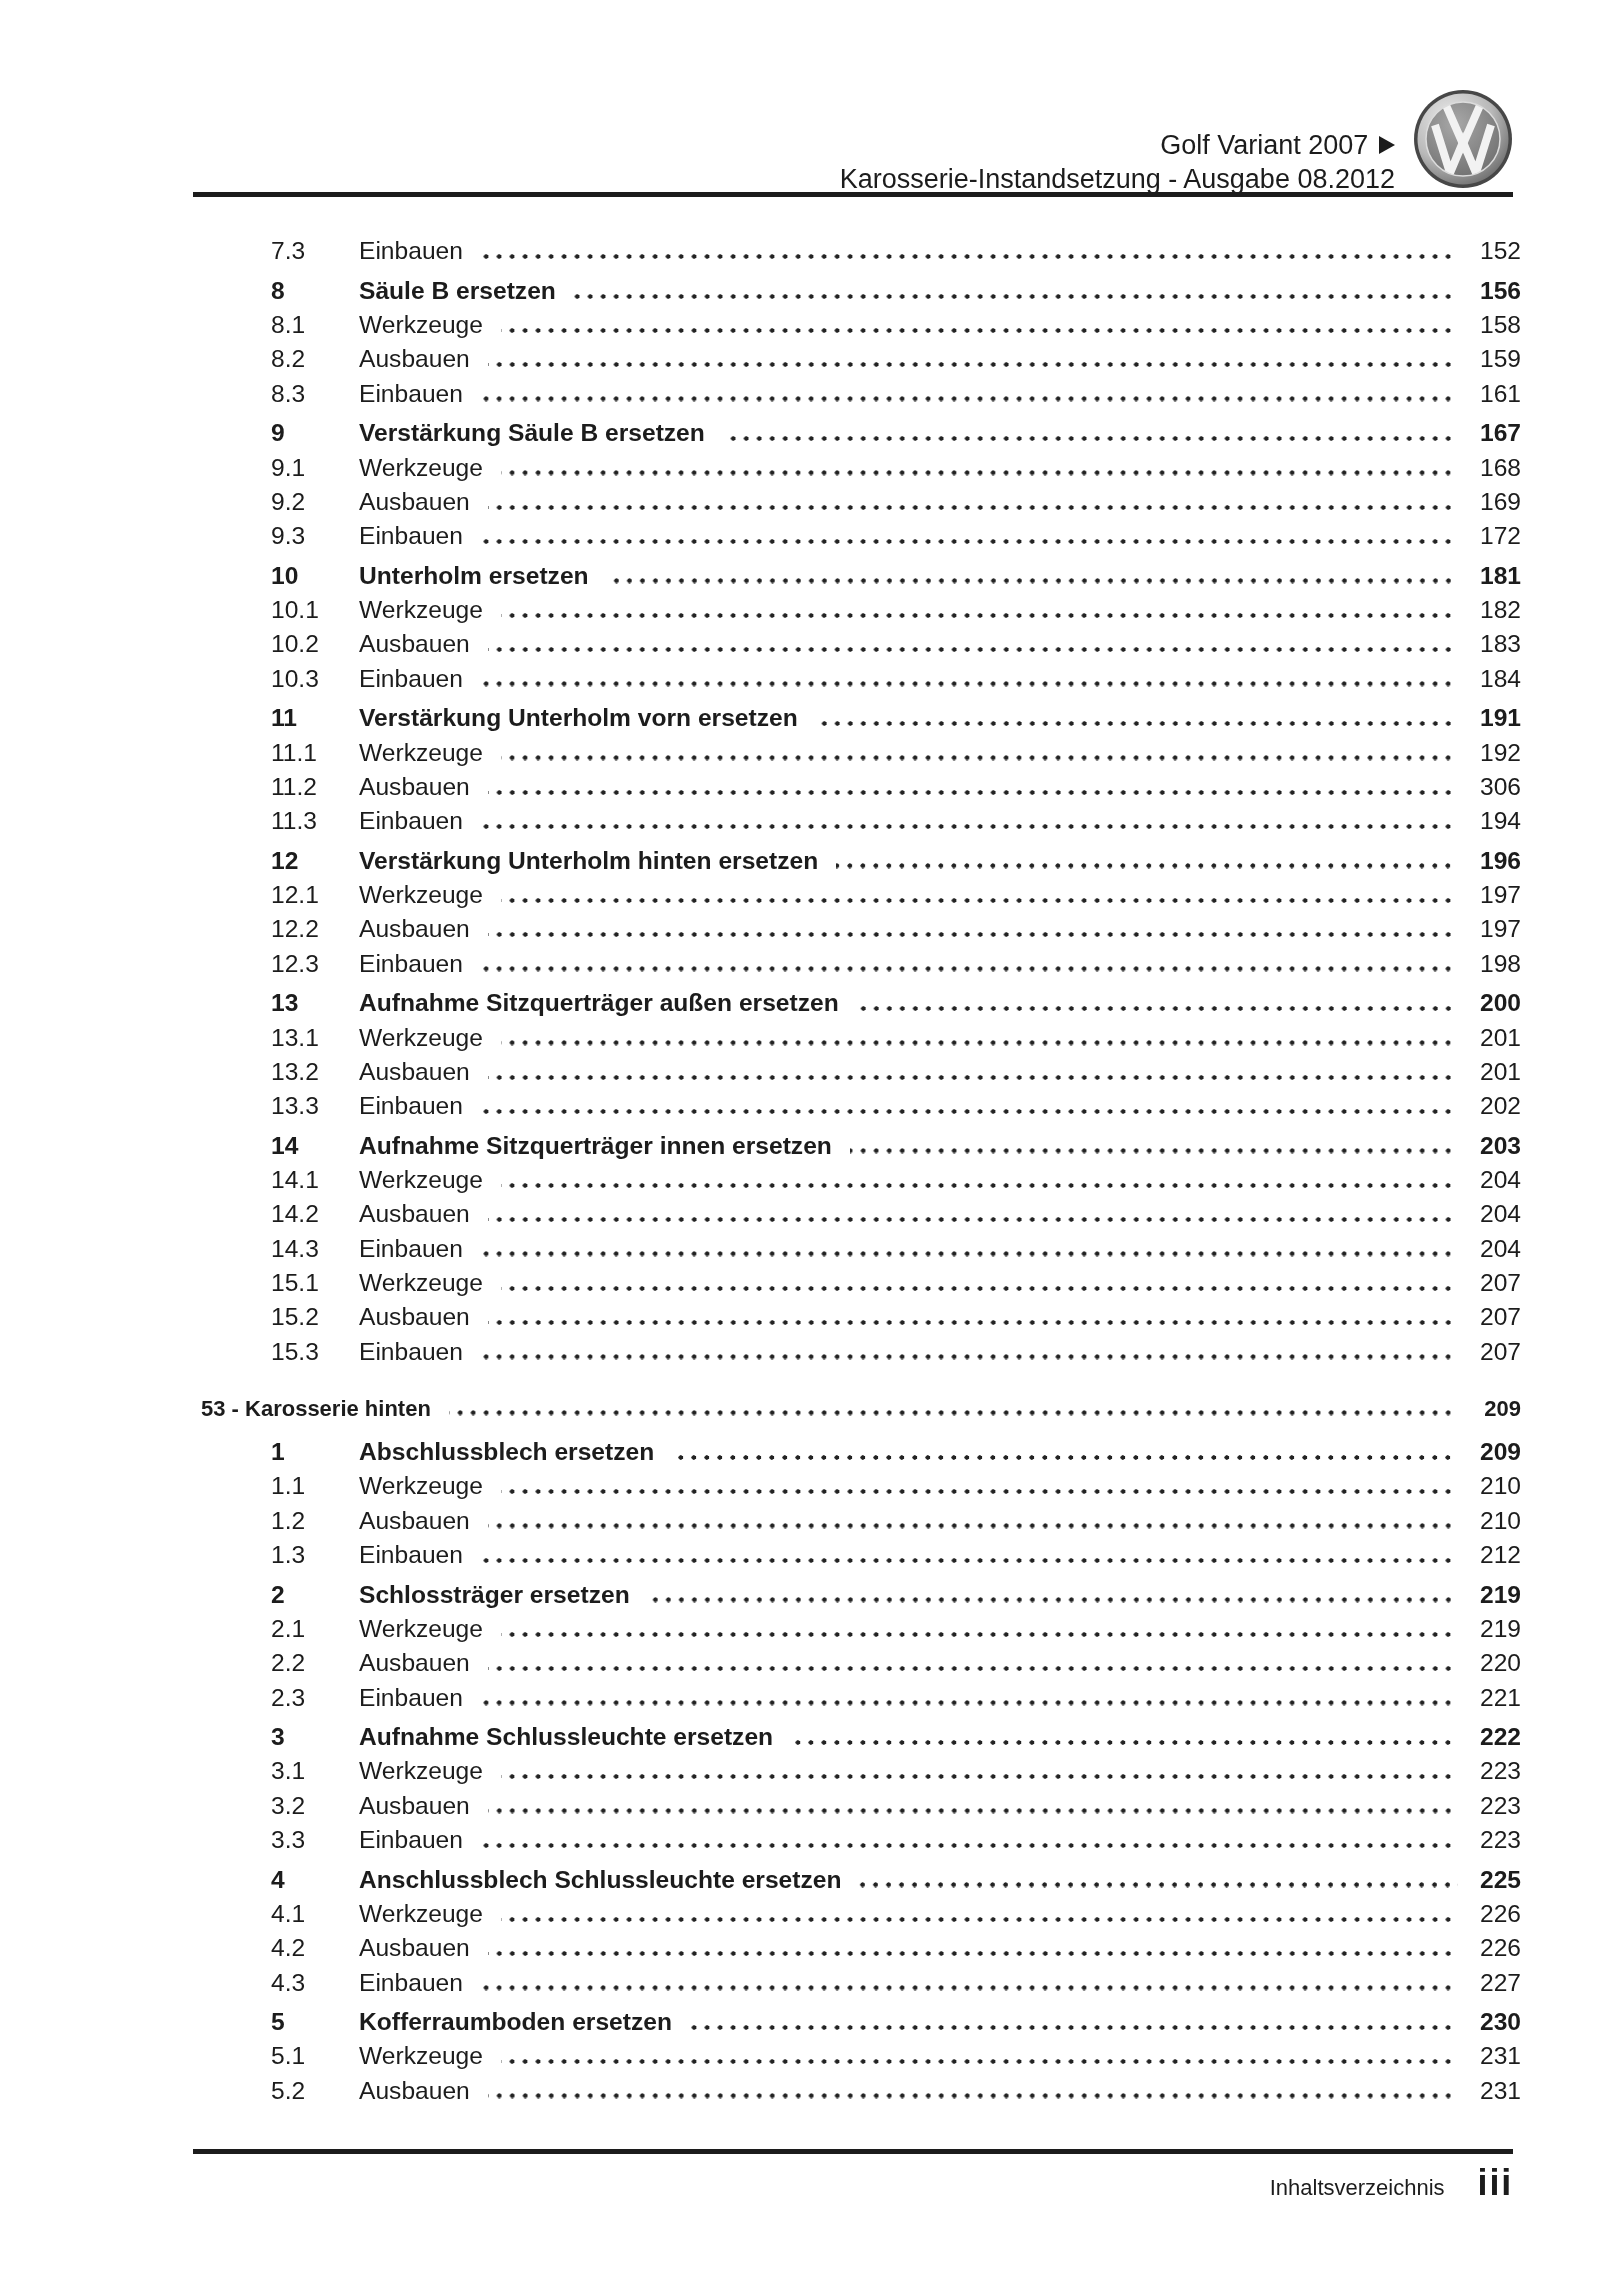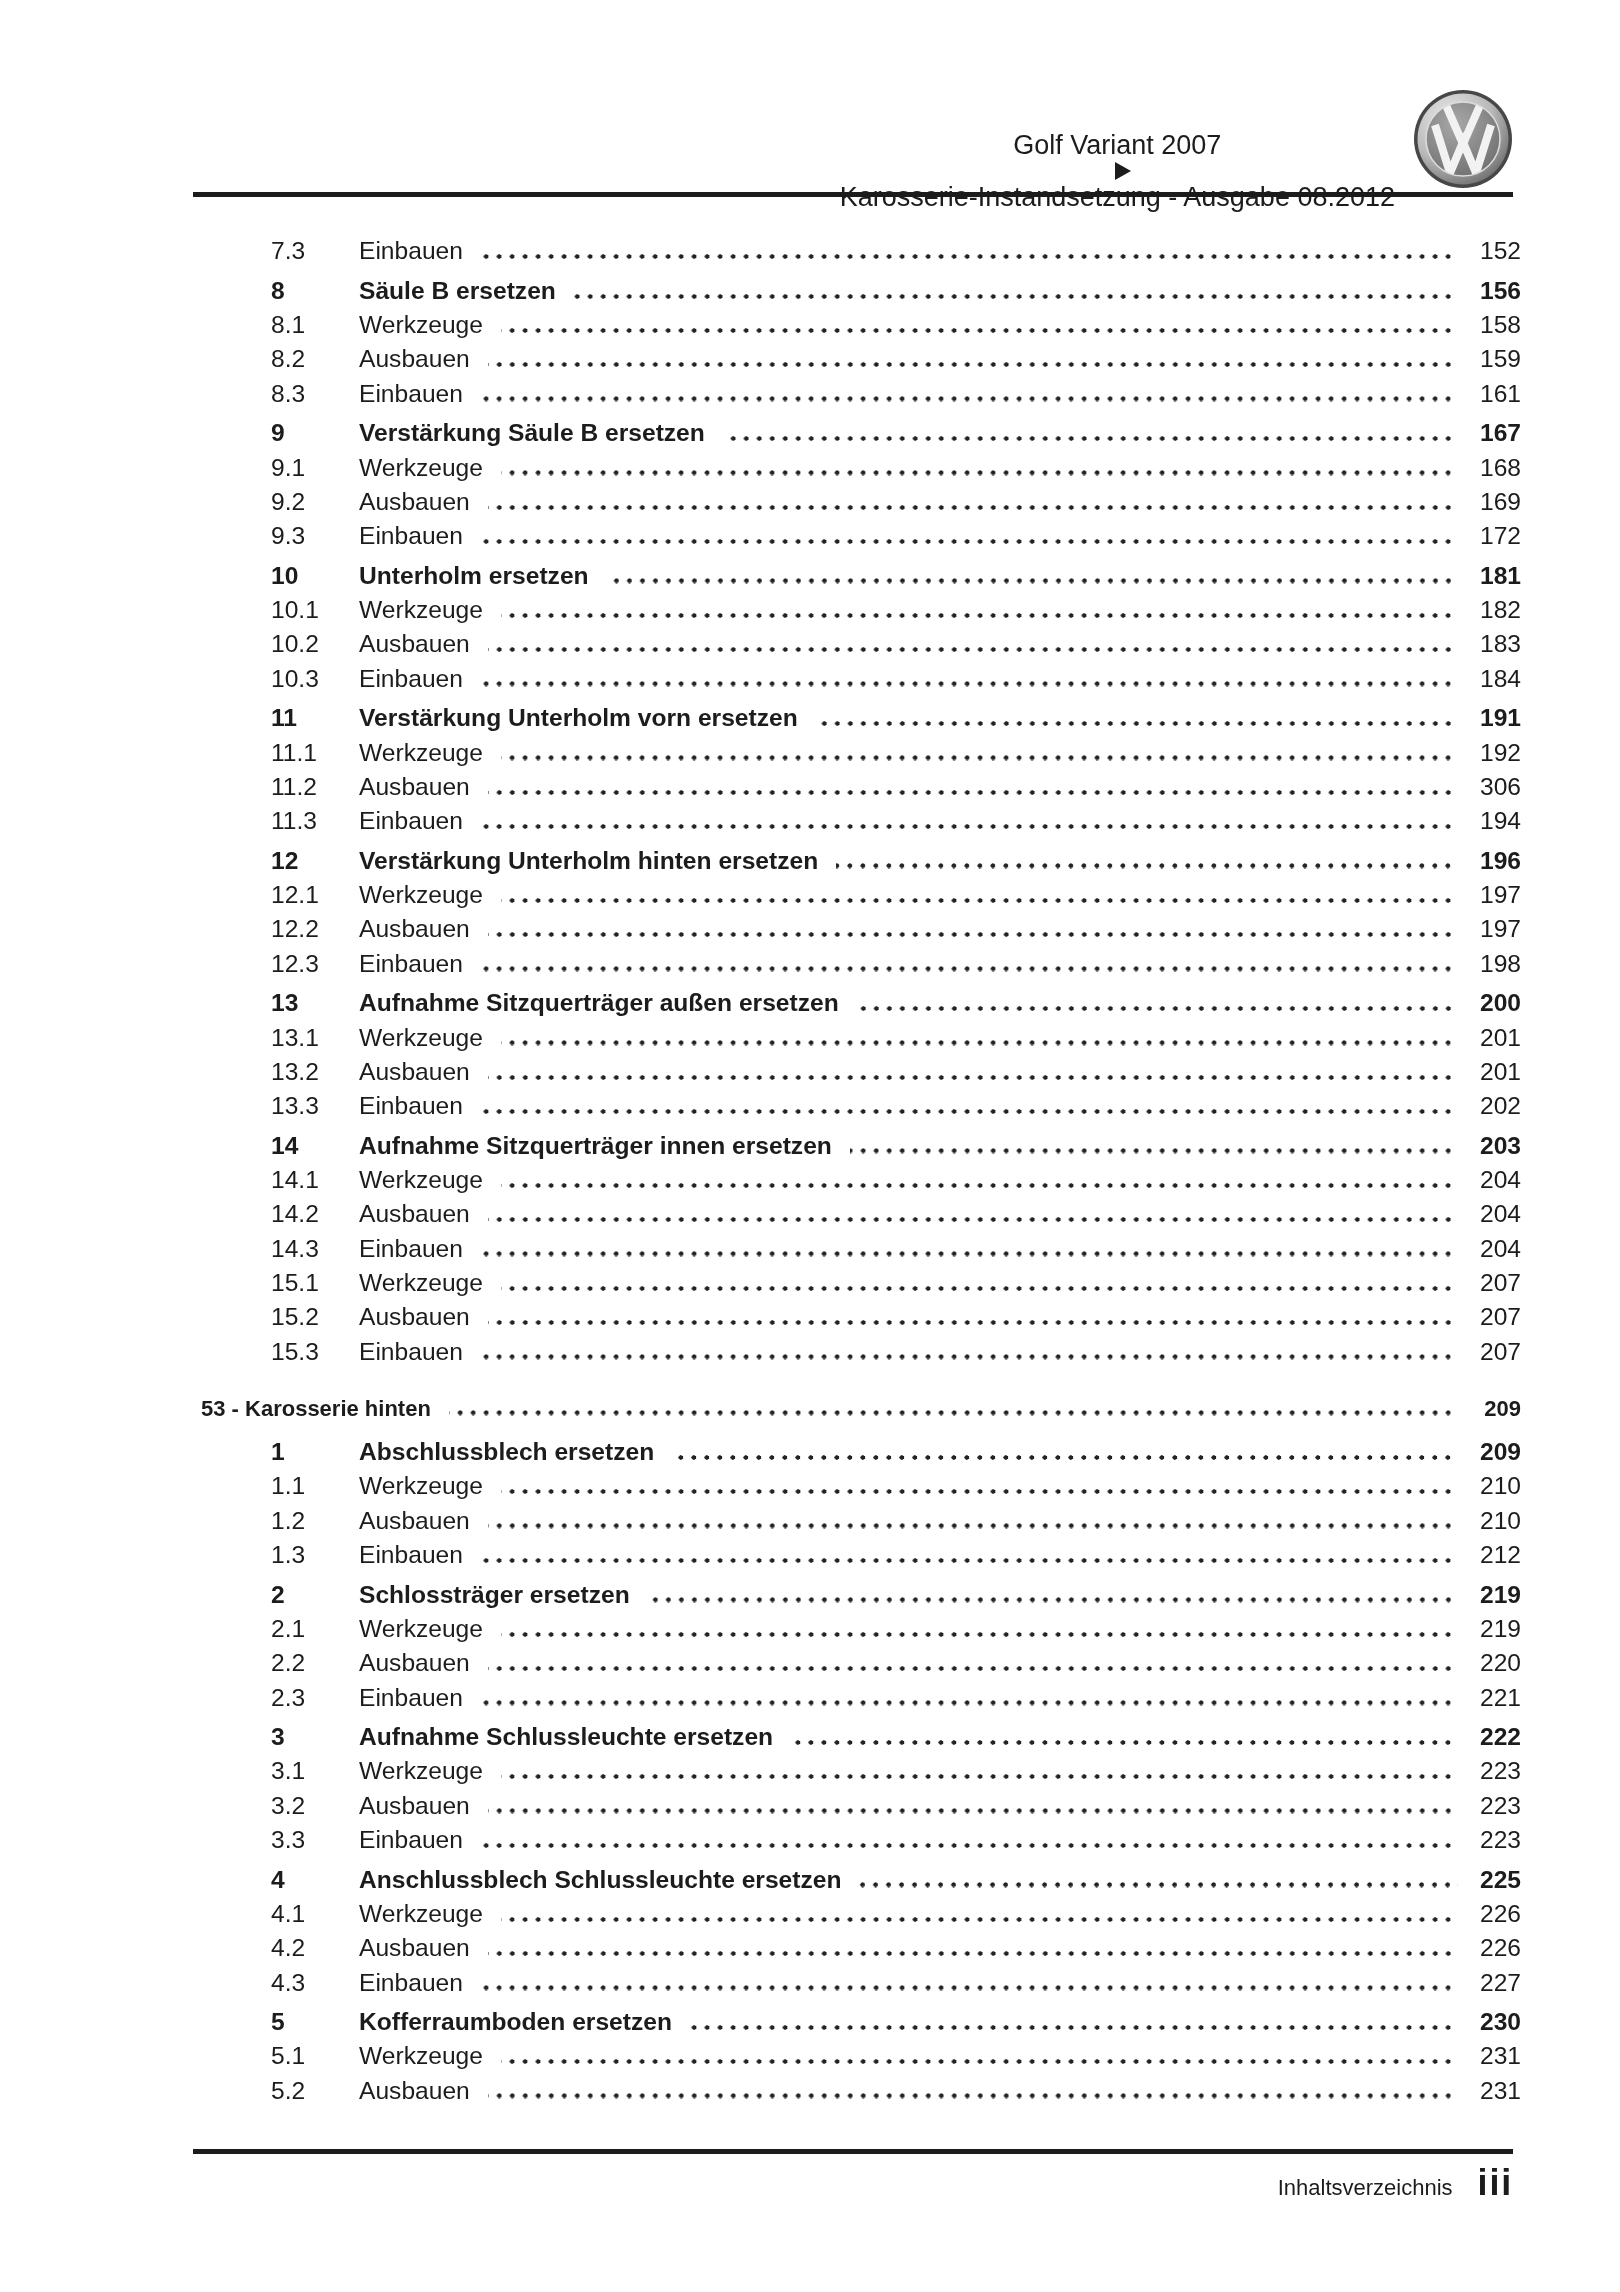--- a/index.html
+++ b/index.html
@@ -5,21 +5,21 @@
   html,body { margin:0; padding:0; background:#e8e8e8; }
   .page {
     position:relative; width:1620px; height:2293px; background:#ffffff;
     font-family:"Liberation Sans", sans-serif; color:#1c1c1c; overflow:hidden;
   }
   
   .header-text {
     position:absolute; top:128px; right:225px; text-align:right;
     font-size:27px; line-height:34px; white-space:nowrap;
   }
-  .header-line { display:flex; justify-content:flex-end; align-items:center;flex-direction:column; }
+  .header-line { display:flex; justify-content:flex-end; align-items:center; }
   .arrow-tri {
     display:inline-block; width:0; height:0; margin-left:10.7px;
     border-left:16px solid #1c1c1c;
     border-top:9px solid transparent; border-bottom:9px solid transparent;
   }
   .vw-logo { position:absolute; top:89px; right:107px; width:100px; height:100px; }
   .header-rule {
     position:absolute; top:192px; left:193px; width:1320px; height:4.5px; background:#1c1c1c;
   }
   
@@ -37,21 +37,21 @@
     background-position:right 0 bottom 0;
   }
   .pagenum { flex:0 0 auto; min-width:52px; text-align:right; }
   
   .footer-rule { position:absolute; top:2149px; left:193px; width:1320px; height:4.5px; background:#1c1c1c; }
   .footer-text {
     position:absolute; top:2162px; left:193px; width:1320px;
     display:flex; justify-content:flex-end; align-items:baseline;
   }
   .footer-label { font-size:22px; }
-  .footer-page { font-size:36px; font-weight:bold; margin-left:25px; letter-spacing:1.8px; }
+  .footer-page { font-size:36px; font-weight:bold; margin-left:33px; letter-spacing:1.8px; }
 </style>
 </head>
 <body>
 
 <div class="page">
 
   <div class="header-text">
     <div class="header-line">
       <span>Golf Variant 2007</span>
       <span class="arrow-tri"></span>

